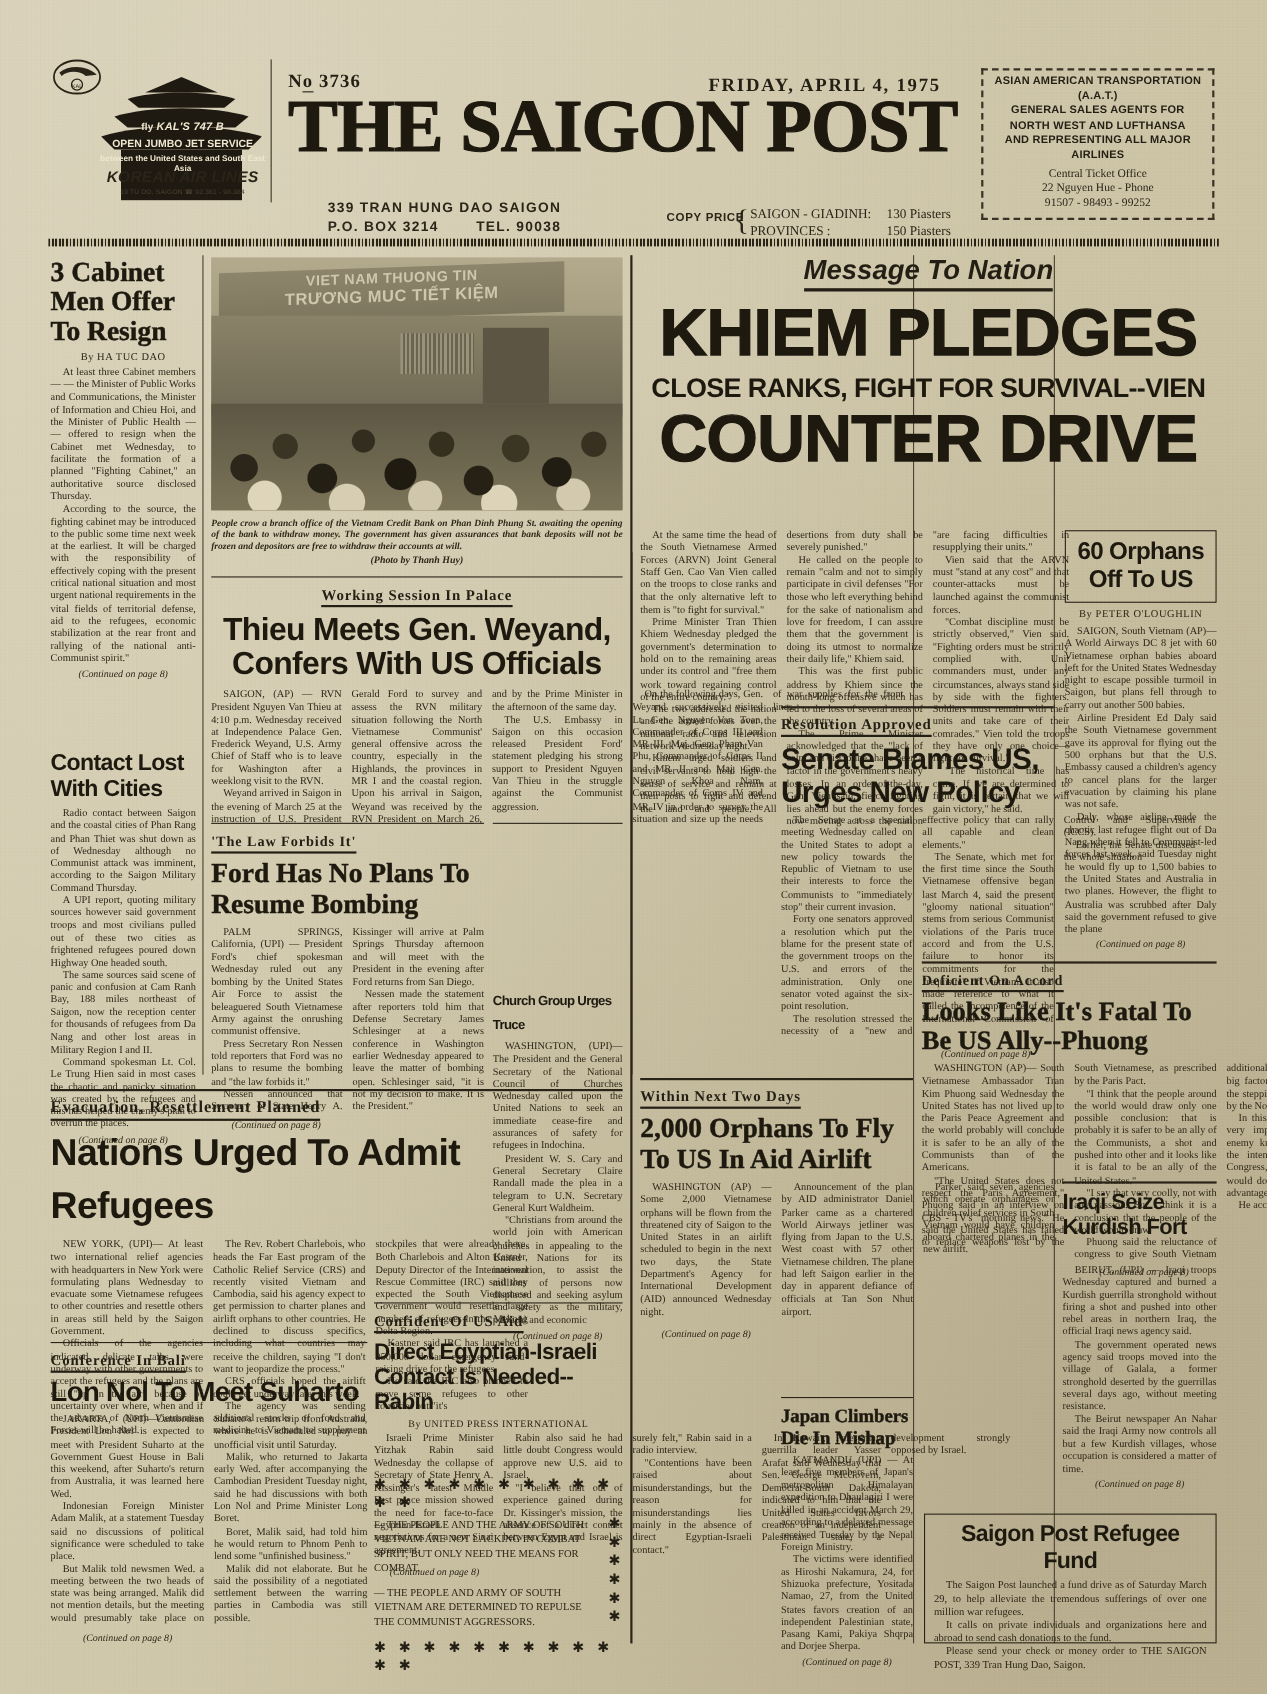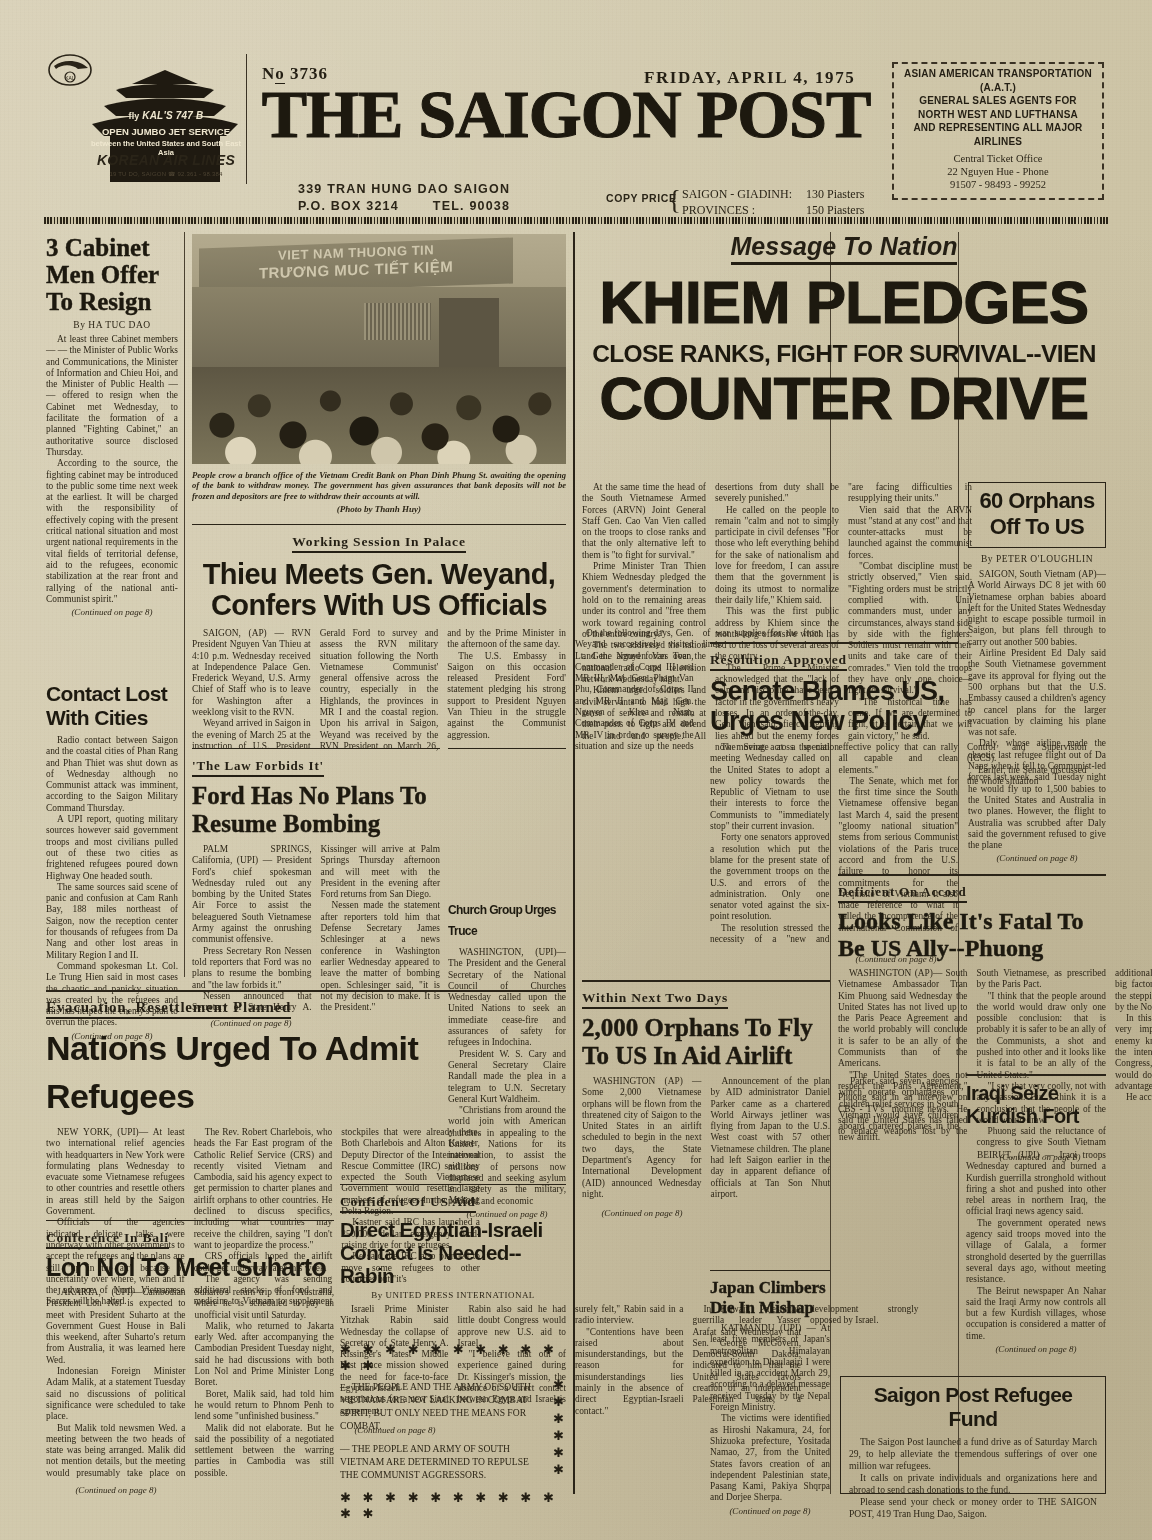--- a/index.html
+++ b/index.html
@@ -457,19 +457,19 @@
     </div>
     <div class="cont" style="margin-top:2px">(Continued on page 8)</div>
   </div>
 
   <div class="boxed" style="position:absolute;left:796px;top:1334px;width:266px;height:118px;padding:6px 8px">
     <div class="hl-sans" style="font-size:21px;line-height:24px;text-align:center">Saigon Post Refugee Fund</div>
     <div class="body" style="margin-top:5px;font-size:9.6px;line-height:12px">
       <p>
             <span style="display: block; text-indent: 11px;">The Saigon Post launched a fund drive as of Saturday March 29, to help alleviate the tremendous sufferings of over one million war refugees.</span>
             <span style="display: block; text-indent: 11px;">It calls on private individuals and organizations here and abroad to send cash donations to the fund.</span>
-            <span style="display: block; text-indent: 11px;">Please send your check or money order to THE SAIGON POST, 419 Tran Hung Dao, Saigon.</span>
+            <span style="display: block; text-indent: 11px;">Please send your check or money order to THE SAIGON POST, 339 Tran Hung Dao, Saigon.</span>
           </p>
     </div>
   </div>
 
 </div>
 </div>
 
 </body></html>

